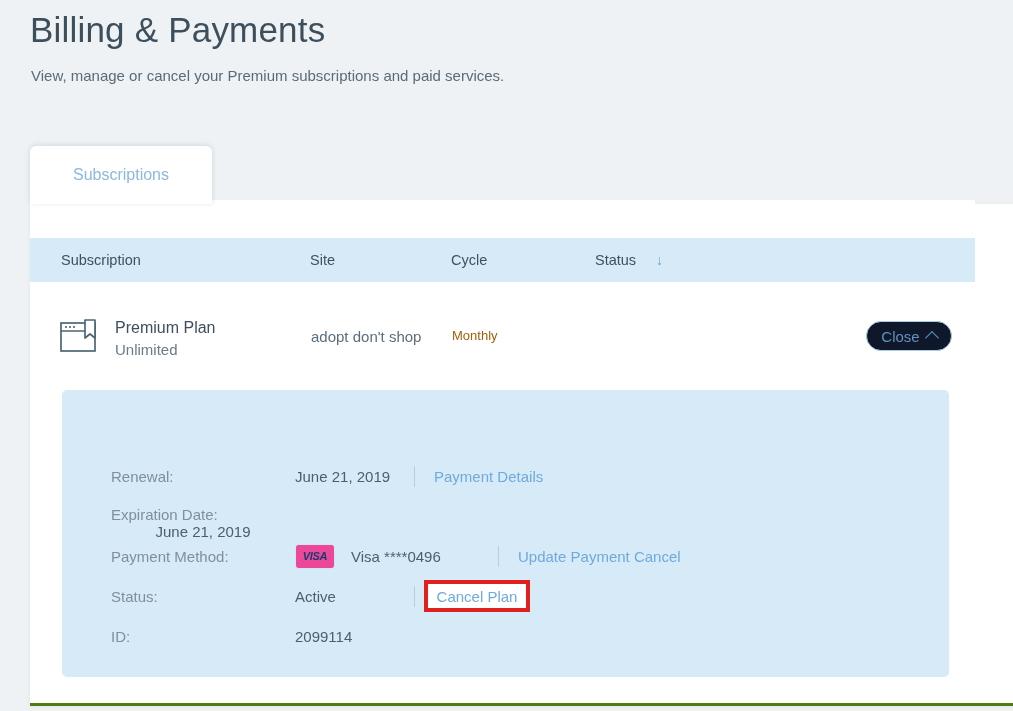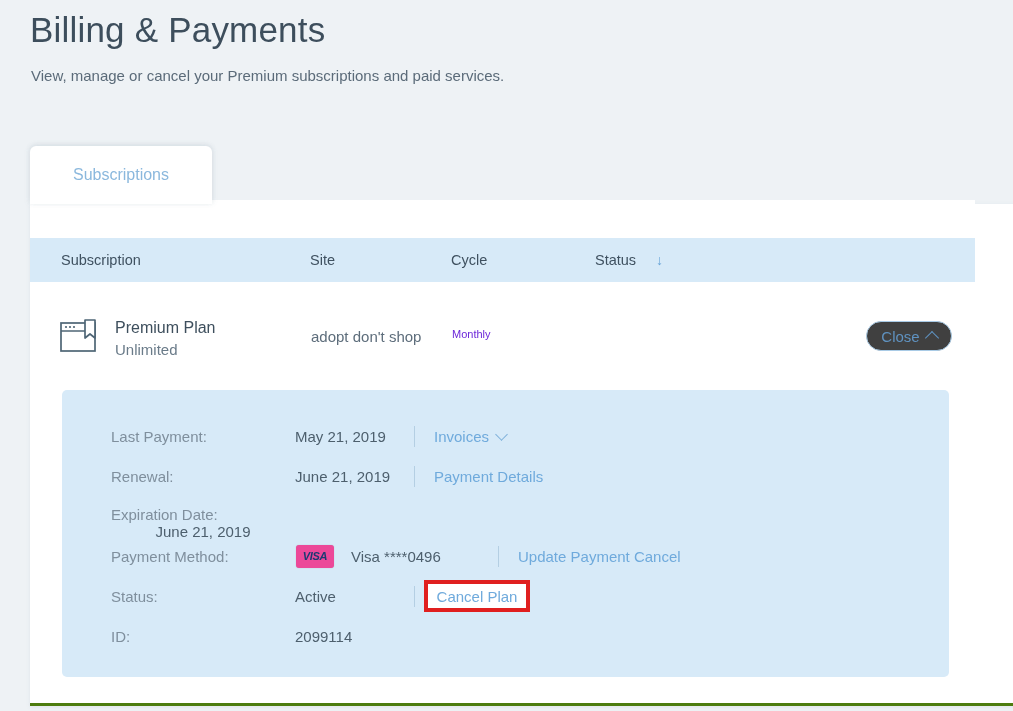--- a/index.html
+++ b/index.html
@@ -158,33 +158,33 @@
     left: 281px;
     top: 46px;
     font-size: 15px;
     color: #5d6d7b;
     white-space: nowrap;
   }
   .cell-cycle {
     position: absolute;
     left: 422px;
     top: 46px;
-    font-size: 11px;
-    color: #6d28d9;
+    font-size: 13px;
+    color: #a16207;
     white-space: nowrap;
   }
   .close-btn {
     position: absolute;
     left: 836px;
     top: 39px;
     width: 86px;
     height: 30px;
     border: 1px solid #a9cbe6;
     border-radius: 16px;
-    background: #404040;
+    background: #0f172a;
     color: #5f92c0;
     font-size: 15px;
     font-family: "Liberation Sans", sans-serif;
     display: flex;
     align-items: center;
     justify-content: center;
     gap: 7px;
     cursor: pointer;
     padding: 0;
   }
@@ -351,29 +351,20 @@
     <div class="cell-cycle">Monthly</div>
 
     <button class="close-btn">
       <span>Close</span>
       <span class="chev-up"></span>
     </button>
   </div>
 
   <div class="detail-panel">
 
-    <div class="detail-row dr0">
-      <span class="d-label">Last Payment:</span>
-      <span class="d-value val-lastpay">May 21, 2019</span>
-      <span class="d-sep"></span>
-      <span class="d-link">
-        <span>Invoices</span>
-        <span class="chev-down"></span>
-      </span>
-    </div>
 
     <div class="detail-row dr1">
       <span class="d-label">Renewal:</span>
       <span class="d-value val-renewal">June 21, 2019</span>
       <span class="d-sep"></span>
       <span class="d-link">Payment Details</span>
     </div>
 
     <div class="detail-row dr2">
       <span class="d-label">Expiration Date:</span>

